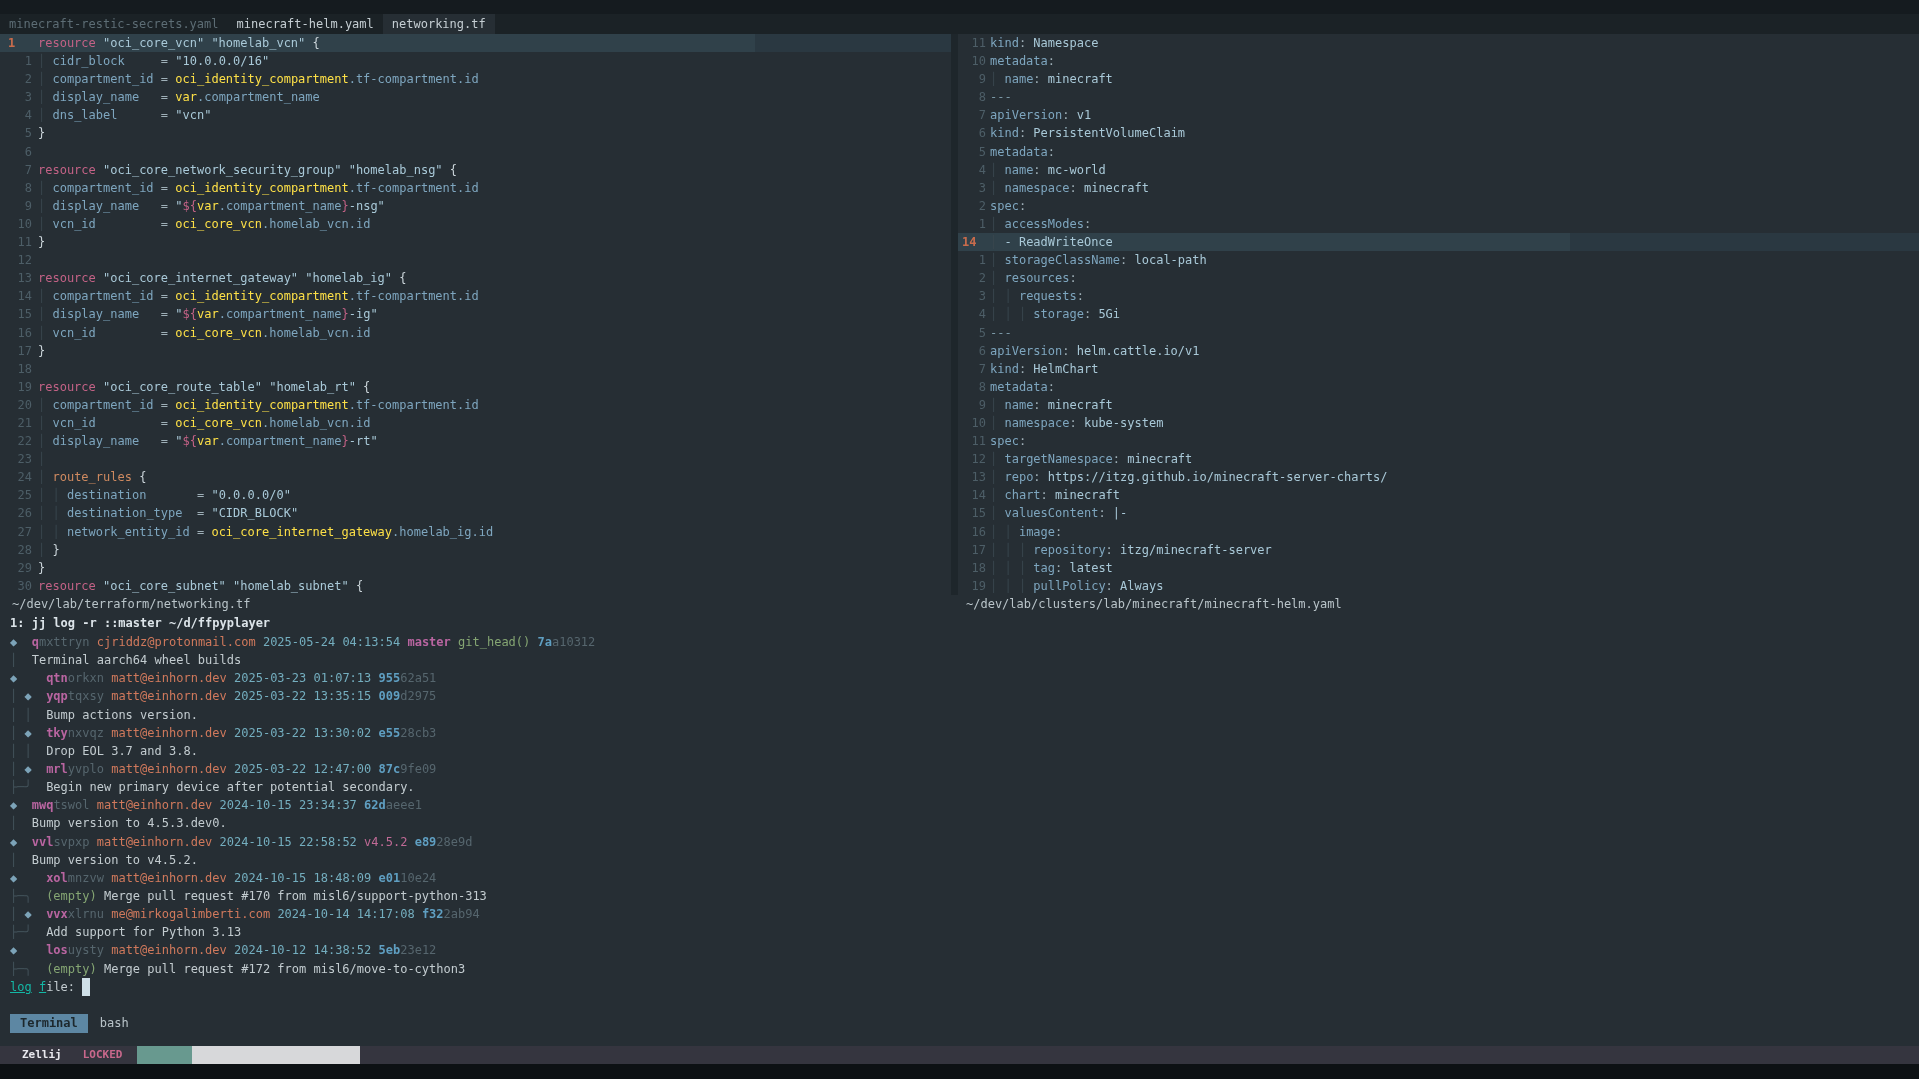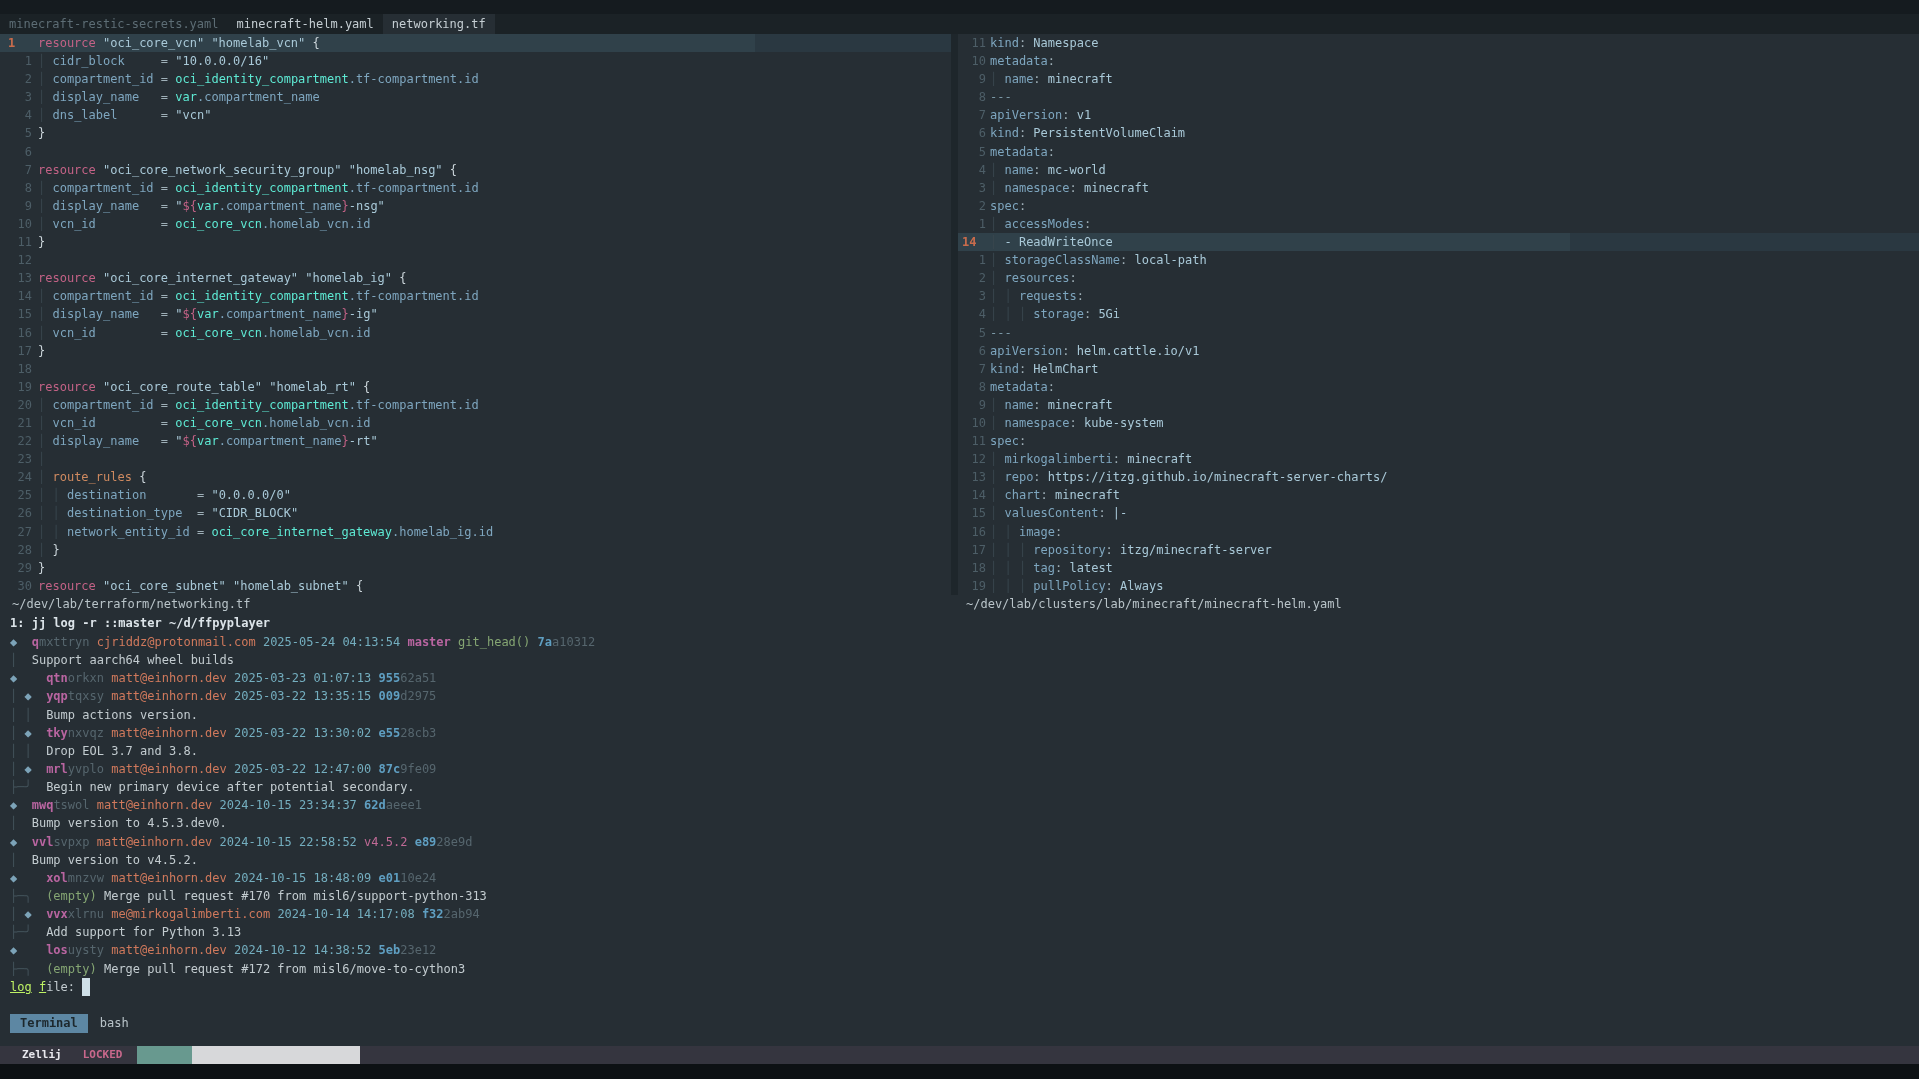--- a/index.html
+++ b/index.html
@@ -25,21 +25,21 @@
   .gut.curn{text-align:left;color:#c96c4c;font-weight:bold;}
   .pane.left .row.cur{background:linear-gradient(90deg,#30414a 0,#30414a 755px,#2a3841 755px,#2a3841 100%);}
   .pane.right .row.cur{background:linear-gradient(90deg,#30414a 0,#30414a 612px,#2a3841 612px,#2a3841 100%);}
   .code{white-space:pre;}
   
   .c-kw{color:#c36286;}
   .c-blk{color:#cf8a60;}
   .c-attr{color:#7ea6bf;}
   .c-op{color:#9fb0b8;}
   .c-str{color:#a9c9d8;}
-  .c-ref{color:#5eead4;margin-top:16px;}
+  .c-ref{color:#fde047;margin-top:16px;}
   .c-punct{color:#ccd6db;}
   .c-guide{color:#39464e;}
   .c-key{color:#7ea6bf;}
   .c-val{color:#a9c9d8;}
   .c-dim{color:#7b98a6;}
   
   .statusline{position:absolute;top:595px;height:18px;line-height:18px;width:100%;background:#262e34;}
   .statuspath{position:absolute;color:#b9c4c9;white-space:pre;}
   .statuspath.left{left:12px;}
   .statuspath.right{left:966px;}
@@ -54,21 +54,21 @@
   .c-email{color:#d0795c;}
   .c-date{color:#74aebf;}
   .c-branch{color:#b965a1;font-weight:bold;}
   .c-head{color:#85a673;margin-top:16px;}
   .c-oid{color:#5f9fc2;font-weight:bold;}
   .c-odim{color:#56666e;}
   .c-empty{color:#85a673;}
   .c-desc{color:#c3ccd0;}
   .c-ver{color:#c06a96;}
   .c-t{color:#c3ccd0;}
-  .c-ul{color:#bef264;text-decoration:underline;}
+  .c-ul{color:#14b8a6;text-decoration:underline;}
   .c-cur{background:#cfe0e8;color:#1c272c;display:inline-block;width:8px;}
   
   .panebar{position:absolute;left:0;top:1014px;width:100%;height:19px;display:flex;align-items:center;background:#262e34;}
   .termchip{margin-left:10px;background:#5d87a3;color:#1d282d;font-weight:bold;padding:0 10px;height:19px;line-height:19px;}
   .shellname{margin-left:12px;color:#b9c4c9;height:19px;line-height:19px;}
   
   .zbar{position:absolute;left:0;top:1046px;width:100%;height:18px;background:#35353f;display:flex;align-items:stretch;
         font-size:11px;font-weight:bold;}
   .zapp{margin-left:22px;color:#e8e8ee;line-height:18px;}
   .zmode{margin-left:21px;color:#c9688c;line-height:18px;}
@@ -141,41 +141,41 @@
         <div class="row"><span class="gut">2</span><span class="code"><span class="c-guide">│ </span><span class="c-key">resources</span><span class="c-op">:</span></span></div>
         <div class="row"><span class="gut">3</span><span class="code"><span class="c-guide">│ │ </span><span class="c-key">requests</span><span class="c-op">:</span></span></div>
         <div class="row"><span class="gut">4</span><span class="code"><span class="c-guide">│ │ │ </span><span class="c-key">storage</span><span class="c-op">: </span><span class="c-val">5Gi</span></span></div>
         <div class="row"><span class="gut">5</span><span class="code"><span class="c-dim">---</span></span></div>
         <div class="row"><span class="gut">6</span><span class="code"><span class="c-key">apiVersion</span><span class="c-op">: </span><span class="c-val">helm.cattle.io/v1</span></span></div>
         <div class="row"><span class="gut">7</span><span class="code"><span class="c-key">kind</span><span class="c-op">: </span><span class="c-val">HelmChart</span></span></div>
         <div class="row"><span class="gut">8</span><span class="code"><span class="c-key">metadata</span><span class="c-op">:</span></span></div>
         <div class="row"><span class="gut">9</span><span class="code"><span class="c-guide">│ </span><span class="c-key">name</span><span class="c-op">: </span><span class="c-val">minecraft</span></span></div>
         <div class="row"><span class="gut">10</span><span class="code"><span class="c-guide">│ </span><span class="c-key">namespace</span><span class="c-op">: </span><span class="c-val">kube-system</span></span></div>
         <div class="row"><span class="gut">11</span><span class="code"><span class="c-key">spec</span><span class="c-op">:</span></span></div>
-        <div class="row"><span class="gut">12</span><span class="code"><span class="c-guide">│ </span><span class="c-key">mirkogalimberti</span><span class="c-op">: </span><span class="c-val">minecraft</span></span></div>
+        <div class="row"><span class="gut">12</span><span class="code"><span class="c-guide">│ </span><span class="c-key">targetNamespace</span><span class="c-op">: </span><span class="c-val">minecraft</span></span></div>
         <div class="row"><span class="gut">13</span><span class="code"><span class="c-guide">│ </span><span class="c-key">repo</span><span class="c-op">: </span><span class="c-val">https://itzg.github.io/minecraft-server-charts/</span></span></div>
         <div class="row"><span class="gut">14</span><span class="code"><span class="c-guide">│ </span><span class="c-key">chart</span><span class="c-op">: </span><span class="c-val">minecraft</span></span></div>
         <div class="row"><span class="gut">15</span><span class="code"><span class="c-guide">│ </span><span class="c-key">valuesContent</span><span class="c-op">: </span><span class="c-val">|-</span></span></div>
         <div class="row"><span class="gut">16</span><span class="code"><span class="c-guide">│ │ </span><span class="c-key">image</span><span class="c-op">:</span></span></div>
         <div class="row"><span class="gut">17</span><span class="code"><span class="c-guide">│ │ │ </span><span class="c-key">repository</span><span class="c-op">: </span><span class="c-val">itzg/minecraft-server</span></span></div>
         <div class="row"><span class="gut">18</span><span class="code"><span class="c-guide">│ │ │ </span><span class="c-key">tag</span><span class="c-op">: </span><span class="c-val">latest</span></span></div>
         <div class="row"><span class="gut">19</span><span class="code"><span class="c-guide">│ │ │ </span><span class="c-key">pullPolicy</span><span class="c-op">: </span><span class="c-val">Always</span></span></div>
       </div>
   </div>
 
   <div class="statusline">
     <span class="statuspath left">~/dev/lab/terraform/networking.tf</span>
     <span class="statuspath right">~/dev/lab/clusters/lab/minecraft/minecraft-helm.yaml</span>
   </div>
 
   <div class="terminal">
     <div class="termtitle">1: jj log -r ::master ~/d/ffpyplayer</div>
     <div class="loglines">
         <div class="row"><span class="code"><span class="c-node">◆</span><span class="c-t">  </span><span class="c-cid">q</span><span class="c-cdim">mxttryn</span><span class="c-t"> </span><span class="c-email">cjriddz@protonmail.com</span><span class="c-t"> </span><span class="c-date">2025-05-24 04:13:54</span><span class="c-t"> </span><span class="c-branch">master</span><span class="c-t"> </span><span class="c-head">git_head()</span><span class="c-t"> </span><span class="c-oid">7a</span><span class="c-odim">a10312</span></span></div>
-        <div class="row"><span class="code"><span class="c-g">│</span><span class="c-t">  </span><span class="c-desc">Support aarch64 wheel builds</span></span></div>
+        <div class="row"><span class="code"><span class="c-g">│</span><span class="c-t">  </span><span class="c-desc">Terminal aarch64 wheel builds</span></span></div>
         <div class="row"><span class="code"><span class="c-node">◆</span><span class="c-t">    </span><span class="c-cid">qtn</span><span class="c-cdim">orkxn</span><span class="c-t"> </span><span class="c-email">matt@einhorn.dev</span><span class="c-t"> </span><span class="c-date">2025-03-23 01:07:13</span><span class="c-t"> </span><span class="c-oid">955</span><span class="c-odim">62a51</span></span></div>
         <div class="row"><span class="code"><span class="c-g">│ </span><span class="c-node">◆</span><span class="c-t">  </span><span class="c-cid">yqp</span><span class="c-cdim">tqxsy</span><span class="c-t"> </span><span class="c-email">matt@einhorn.dev</span><span class="c-t"> </span><span class="c-date">2025-03-22 13:35:15</span><span class="c-t"> </span><span class="c-oid">009</span><span class="c-odim">d2975</span></span></div>
         <div class="row"><span class="code"><span class="c-g">│ │</span><span class="c-t">  </span><span class="c-desc">Bump actions version.</span></span></div>
         <div class="row"><span class="code"><span class="c-g">│ </span><span class="c-node">◆</span><span class="c-t">  </span><span class="c-cid">tky</span><span class="c-cdim">nxvqz</span><span class="c-t"> </span><span class="c-email">matt@einhorn.dev</span><span class="c-t"> </span><span class="c-date">2025-03-22 13:30:02</span><span class="c-t"> </span><span class="c-oid">e55</span><span class="c-odim">28cb3</span></span></div>
         <div class="row"><span class="code"><span class="c-g">│ │</span><span class="c-t">  </span><span class="c-desc">Drop EOL 3.7 and 3.8.</span></span></div>
         <div class="row"><span class="code"><span class="c-g">│ </span><span class="c-node">◆</span><span class="c-t">  </span><span class="c-cid">mrl</span><span class="c-cdim">yvplo</span><span class="c-t"> </span><span class="c-email">matt@einhorn.dev</span><span class="c-t"> </span><span class="c-date">2025-03-22 12:47:00</span><span class="c-t"> </span><span class="c-oid">87c</span><span class="c-odim">9fe09</span></span></div>
         <div class="row"><span class="code"><span class="c-g">├─╯</span><span class="c-t">  </span><span class="c-desc">Begin new primary device after potential secondary.</span></span></div>
         <div class="row"><span class="code"><span class="c-node">◆</span><span class="c-t">  </span><span class="c-cid">mwq</span><span class="c-cdim">tswol</span><span class="c-t"> </span><span class="c-email">matt@einhorn.dev</span><span class="c-t"> </span><span class="c-date">2024-10-15 23:34:37</span><span class="c-t"> </span><span class="c-oid">62d</span><span class="c-odim">aeee1</span></span></div>
         <div class="row"><span class="code"><span class="c-g">│</span><span class="c-t">  </span><span class="c-desc">Bump version to 4.5.3.dev0.</span></span></div>
         <div class="row"><span class="code"><span class="c-node">◆</span><span class="c-t">  </span><span class="c-cid">vvl</span><span class="c-cdim">svpxp</span><span class="c-t"> </span><span class="c-email">matt@einhorn.dev</span><span class="c-t"> </span><span class="c-date">2024-10-15 22:58:52</span><span class="c-t"> </span><span class="c-ver">v4.5.2</span><span class="c-t"> </span><span class="c-oid">e89</span><span class="c-odim">28e9d</span></span></div>

